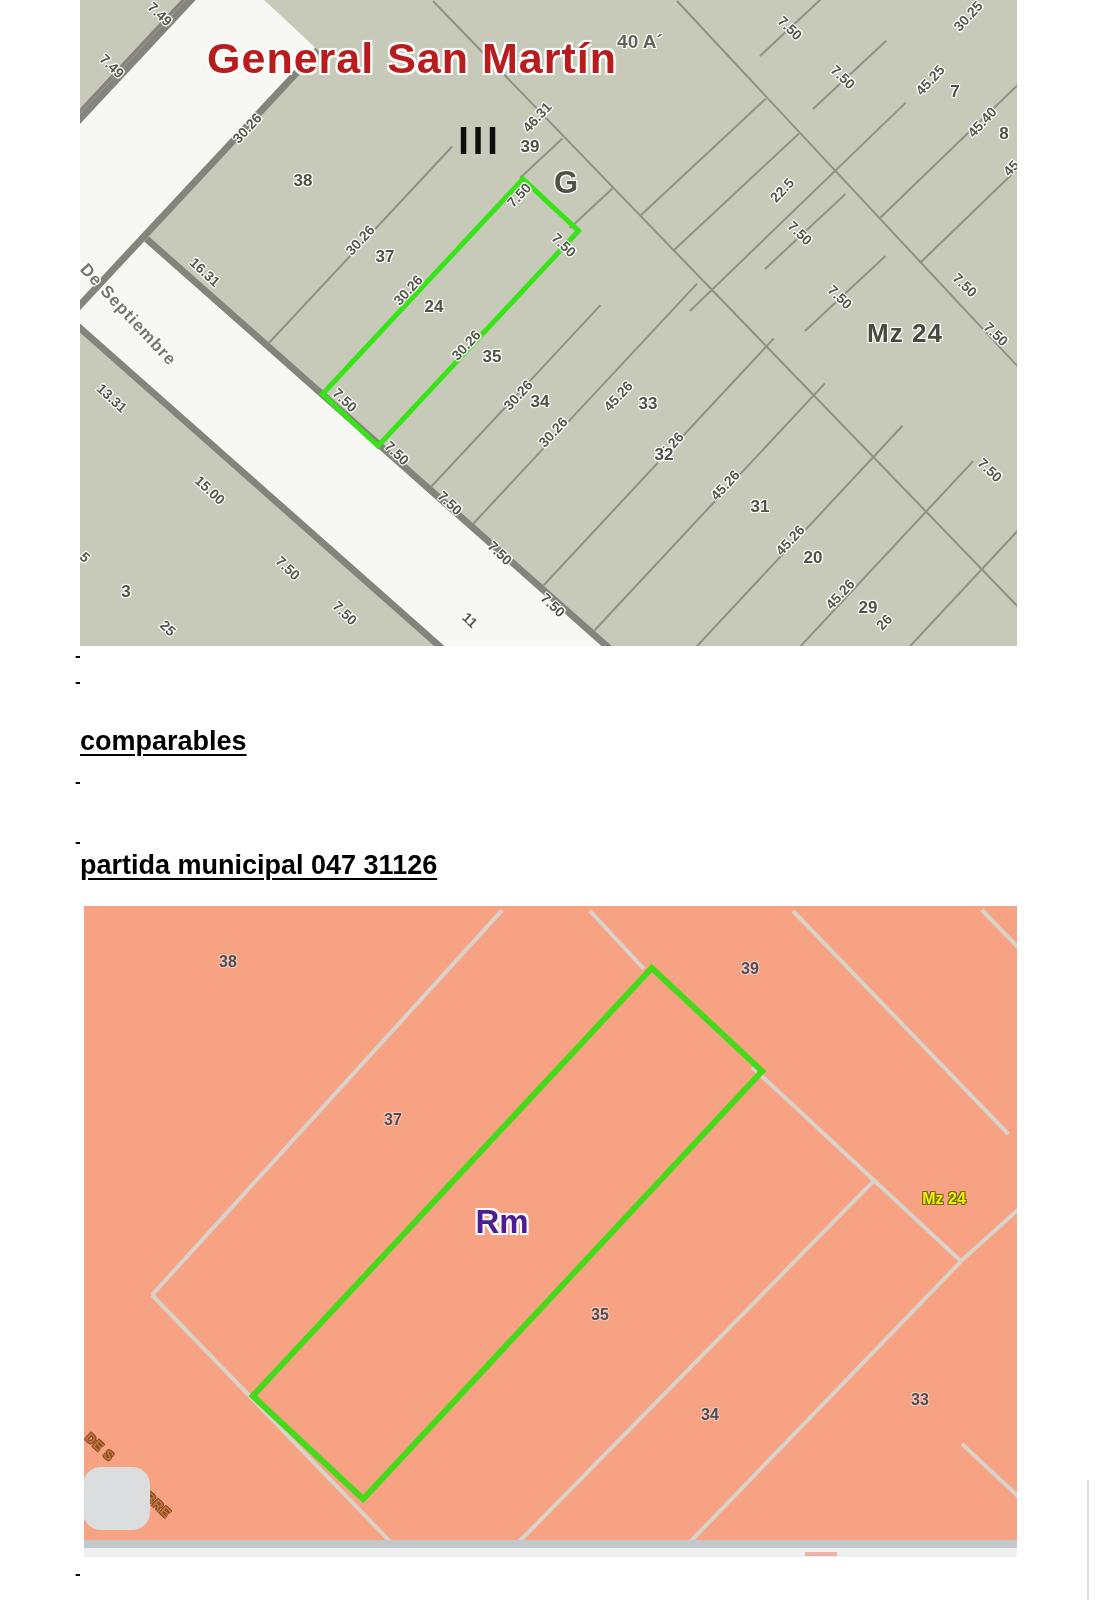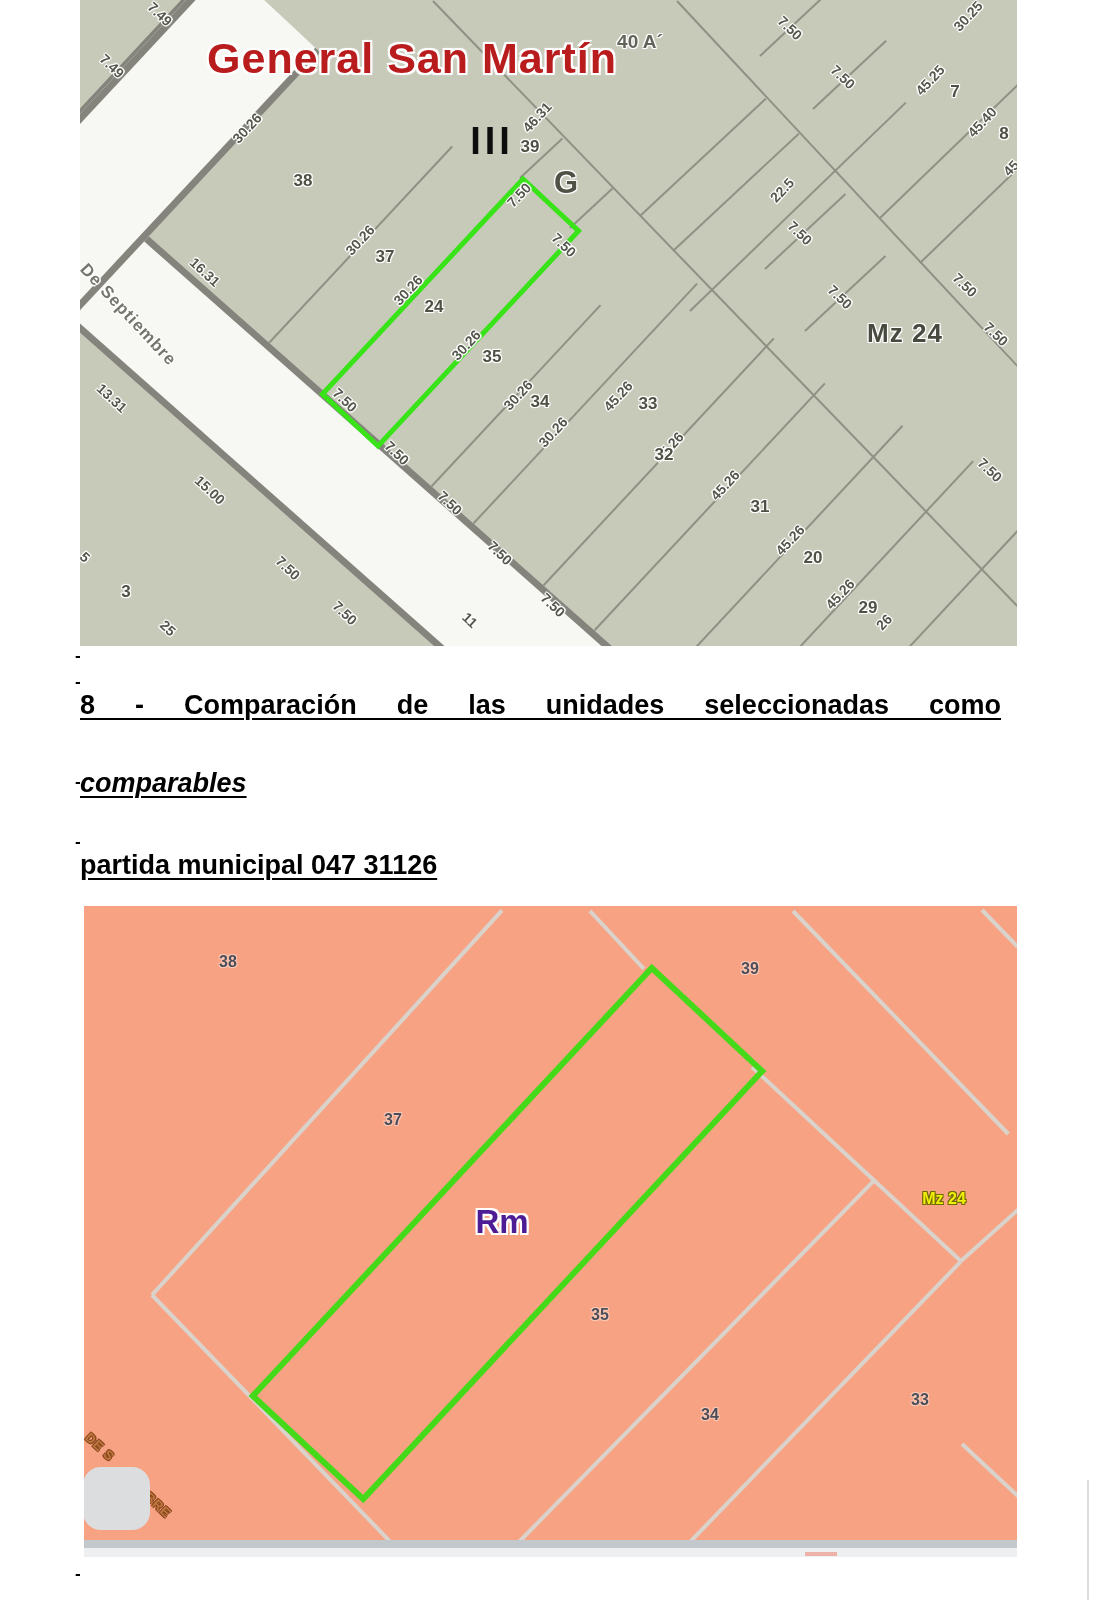--- a/index.html
+++ b/index.html
@@ -23,21 +23,21 @@
             border:5px solid #38e318;transform:rotate(-47deg);background:transparent;}
   #m2-green{position:absolute;left:128px;top:249px;width:579px;height:145px;
             border:6px solid #45da19;transform:rotate(-47deg);background:transparent;}
 
   .lbl{position:absolute;font-weight:bold;white-space:nowrap;transform:translate(-50%,-50%) rotate(var(--r,0deg));
        text-shadow:-1px -1px 0 #fff,1px -1px 0 #fff,-1px 1px 0 #fff,1px 1px 0 #fff,0 0 3px #fff;}
   .k-dim{font-size:14px;color:#54574b;}
   .k-num{font-size:17px;color:#4e5144;}
   .k-mz{font-size:26px;color:#474b3f;letter-spacing:1px;}
   .k-g{font-size:31px;color:#4e5144;}
-  .k-iii{font-size:38px;color:#0d0d0d;letter-spacing:4px;text-shadow:none;margin-left:12px;}
+  .k-iii{font-size:38px;color:#0d0d0d;letter-spacing:4px;text-shadow:none;}
   .k-forty{font-size:19px;color:#63635a;}
   .k-street{font-size:17px;color:#75766d;letter-spacing:1px;}
   .k-num2{font-size:16px;color:#4c4f59;text-shadow:-1px -1px 0 #fcc7b4,1px -1px 0 #fcc7b4,-1px 1px 0 #fcc7b4,1px 1px 0 #fcc7b4;}
   .k-rm{font-size:33px;color:#4c1d95;text-shadow:-2px -2px 0 #fff,2px -2px 0 #fff,-2px 2px 0 #fff,2px 2px 0 #fff;}
   .k-mzy{font-size:16px;color:#f2ef0c;text-shadow:-1px -1px 0 #6b6b00,1px -1px 0 #6b6b00,-1px 1px 0 #6b6b00,1px 1px 0 #6b6b00;}
   .k-frag{font-size:13px;color:#c0763f;letter-spacing:1px;
           text-shadow:-1px -1px 0 #8a4a1e,1px -1px 0 #8a4a1e,-1px 1px 0 #8a4a1e,1px 1px 0 #8a4a1e;}
   #m1-title{position:absolute;left:42px;top:34px;width:580px;text-align:center;font-weight:bold;
             font-size:43px;color:#b91c1c;letter-spacing:1px;
             text-shadow:-2px -2px 0 #fff,2px -2px 0 #fff,-2px 2px 0 #fff,2px 2px 0 #fff,0 0 4px #fff;}
@@ -159,22 +159,21 @@
         <div class="lbl k-iii" style="left: 400px; top: 141px; --r: 0deg;">III</div>
         <div class="lbl k-forty" style="left: 560px; top: 42px; --r: 0deg;">40 A´</div>
         <div class="lbl k-street" style="left: 48px; top: 315px; --r: 47deg;">De Septiembre</div>
       </div>
     <div id="m1-title">General San Martín</div>
   </div>
 
   <span class="dash" style="top:646px;">-</span>
   <span class="dash" style="top:672px;">-</span>
 
-  <div class="doc-heading just" style="top:690px;"><span class="u">8 - Comparación de las unidades seleccionadas como</span></div>
-  <div class="doc-heading" style="top:768px;font-style:italic;"><span class="u">comparables</span></div>
+  <div class="doc-heading" style="top:726px;"><span class="u">comparables</span></div>
 
   <span class="dash" style="top:772px;">-</span>
 
   <span class="dash" style="top:832px;">-</span>
   <div class="doc-heading" style="top:850px;"><span class="u">partida municipal 047 31126</span></div>
 
   <div id="map2">
     <div id="m2-fill"></div>
     <div id="m2-lines">
         <div class="pline2" style="left: 68px; top: 387px; width: 520px; transform: rotate(-47.7deg);"></div>

